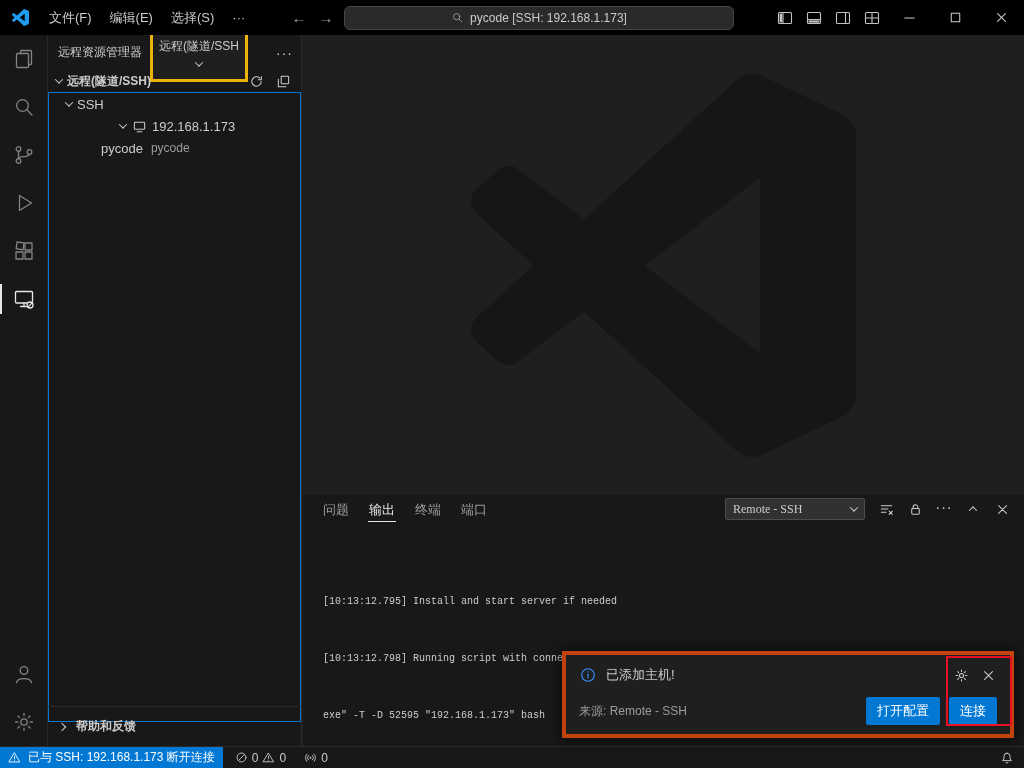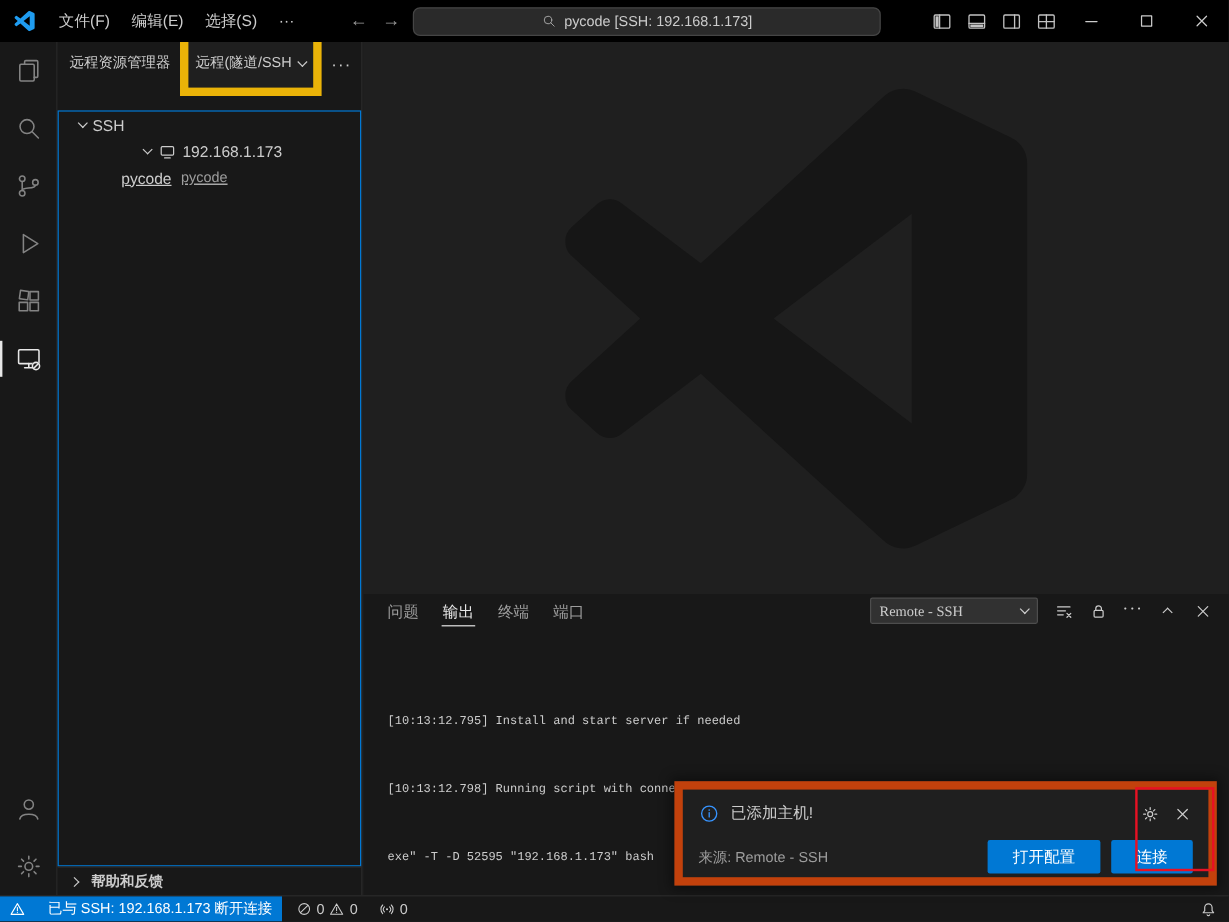--- a/index.html
+++ b/index.html
@@ -38,33 +38,33 @@
   .ab-bottom{margin-top:auto;}
   .ab-item{width:47px;height:48px;display:flex;align-items:center;justify-content:center;color:#838383;position:relative;}
   .ab-item svg{width:24px;height:24px;}
   .ab-item.active{color:#e7e7e7;}
   .ab-item.active::before{content:"";position:absolute;left:0;top:9px;bottom:9px;width:2px;background:#e7e7e7;}
 
   
   .sidebar{position:absolute;left:48px;top:35px;width:254px;bottom:22px;background:#181818;border-right:1px solid #2b2b2b;z-index:4;}
   .sb-header{height:35px;display:flex;align-items:center;padding:0 8px 0 10px;}
   .sb-title{color:#cccccc;font-size:12px;margin-right:8px;white-space:nowrap;}
-  .sb-picker{display:flex;align-items:center;gap:6px;border:7px solid #eab308;background:#1f1f1f;padding:12px 6px;font-size:12px;color:#cccccc;white-space:nowrap;}
+  .sb-picker{display:flex;align-items:center;gap:6px;border:3px solid #eab308;background:#1f1f1f;padding:12px 6px;font-size:12px;color:#cccccc;white-space:nowrap;flex-direction:column;}
   .sb-more{margin-left:auto;color:#cccccc;font-size:14px;letter-spacing:1px;}
   .sb-section{height:22px;display:flex;align-items:center;padding:0 10px 0 3px;color:#cccccc;font-size:12px;font-weight:700;}
   .sb-section .actions{margin-left:auto;display:flex;gap:12px;color:#cccccc;}
   .sb-section .actions svg{width:15px;height:15px;stroke-width:1.1;}
   .tree-wrap{position:absolute;top:57px;left:0;right:0;bottom:24px;border:1px solid var(--accent);}
   .tree-row{height:22px;display:flex;align-items:center;color:#cccccc;font-size:13px;}
   .twisty{width:16px;display:flex;align-items:center;justify-content:center;flex:none;}
   .tree-icon{width:16px;height:16px;margin-right:5px;display:flex;align-items:center;justify-content:center;flex:none;}
   .tree-icon svg{width:15px;height:15px;stroke-width:1.1;}
   .tree-label{white-space:nowrap;}
   .tree-desc{color:#9d9d9d;font-size:12px;margin-left:8px;white-space:nowrap;}
-  .sb-footer{position:absolute;left:0;right:0;bottom:0;height:24px;display:flex;align-items:center;gap:6px;padding:0 6px;border-top:1px solid #2b2b2b;font-size:12px;font-weight:700;color:#cccccc;}
+  .sb-footer{position:absolute;left:0;right:0;bottom:0;height:40px;display:flex;align-items:center;gap:6px;padding:0 6px;border-top:1px solid #2b2b2b;font-size:12px;font-weight:700;color:#cccccc;}
 
   .chev{display:inline-block;width:6px;height:6px;border-right:1.4px solid currentColor;border-bottom:1.4px solid currentColor;border-left:none;border-top:none;}
   .chev.down{transform:rotate(45deg) translate(-1px,-1px);}
   .chev.right{transform:rotate(-45deg);}
   .chev.up{transform:rotate(-135deg) translate(-1px,-1px);}
 
   
   .editor{position:absolute;left:303px;top:35px;right:0;height:460px;background:#1f1f1f;display:flex;align-items:center;justify-content:center;overflow:hidden;}
   .watermark svg{width:385px;height:385px;stroke:none;}
 
@@ -76,35 +76,35 @@
   .ptab.active::after{content:"";position:absolute;left:9px;right:9px;bottom:1px;height:1px;background:#e7e7e7;}
   .panel-actions{margin-left:auto;display:flex;align-items:center;gap:13px;color:#cccccc;}
   .channel-select{width:140px;height:22px;background:#313131;border:1px solid #4d4d4d;border-radius:2px;display:flex;align-items:center;justify-content:space-between;padding:0 7px;font-size:12px;color:#cccccc;}
   .pa-icon{width:16px;height:16px;display:flex;align-items:center;justify-content:center;color:#cccccc;}
   .pa-icon svg{width:15px;height:15px;stroke-width:1.1;}
   .pa-more{font-size:14px;letter-spacing:1px;}
   .output{position:absolute;top:28px;left:0;right:0;bottom:0;overflow:hidden;padding-left:20px;font-family:Liberation Mono, monospace;font-size:10px;line-height:19px;color:#cccccc;white-space:pre;}
   .output-inner{margin-top:-7px;}
 
   
-  .notification{position:absolute;right:10px;bottom:30px;width:452px;height:87px;background:#1f1f1f;border:7px solid #c2410c;box-shadow:0 0 10px 3px rgba(0,0,0,.45);z-index:8;}
+  .notification{position:absolute;right:10px;bottom:30px;width:452px;height:87px;background:#1f1f1f;border:4px solid #c2410c;box-shadow:0 0 10px 3px rgba(0,0,0,.45);z-index:8;}
   .notif-row1{display:flex;align-items:center;gap:9px;padding:11px 13px 3px 13px;}
   .notif-row1 .info svg{width:16px;height:16px;stroke:var(--info_blue);}
   .notif-title{font-size:13px;color:#cccccc;flex:1;white-space:nowrap;}
   .notif-icon{width:18px;height:18px;display:flex;align-items:center;justify-content:center;color:#cccccc;}
   .notif-icon svg{width:15px;height:15px;stroke-width:1.1;}
   .notif-row2{display:flex;align-items:center;padding:10px 13px 0 13px;}
   .notif-source{color:#9d9d9d;font-size:12px;white-space:nowrap;}
-  .notif-btn{margin-left:9px;background:var(--accent);color:#ffffff;border:none;padding:5px 21px;font-size:13px;font-family:inherit;border-radius:2px;white-space:nowrap;}
+  .notif-btn{margin-left:9px;background:var(--accent);color:#ffffff;border:none;padding:5px 11px;font-size:13px;font-family:inherit;border-radius:2px;white-space:nowrap;}
   .notif-btn.first{margin-left:auto;}
   .annotation-rect{position:absolute;left:946px;top:656px;width:66px;height:70px;border:2px solid var(--annotation_red);z-index:9;pointer-events:none;}
 
   
   .statusbar{position:absolute;left:0;right:0;bottom:0;height:22px;background:#181818;border-top:1px solid #2b2b2b;display:flex;align-items:stretch;font-size:12px;color:#cccccc;z-index:6;}
-  .sb-remote{background:var(--accent);color:#ffffff;display:flex;align-items:center;gap:19px;padding:0 8px;white-space:nowrap;}
+  .sb-remote{background:var(--accent);color:#ffffff;display:flex;align-items:center;gap:7px;padding:0 8px;white-space:nowrap;}
   .sb-remote svg{width:13px;height:13px;stroke-width:1.1;}
   .sb-cluster{display:flex;align-items:center;gap:4px;padding:0 6px;margin-left:6px;white-space:nowrap;}
   .sb-cluster svg{width:13px;height:13px;stroke-width:1.1;}
   .sb-spacer{flex:1;}
   .sb-bell{display:flex;align-items:center;padding:0 10px;}
   .sb-bell svg{width:14px;height:14px;stroke-width:1.1;}
 </style>
 </head>
 <body>
 
@@ -239,41 +239,61 @@
 <div class="sidebar">
   <div class="sb-header">
     <span class="sb-title">远程资源管理器</span>
     <span class="sb-picker">
       <span>远程(隧道/SSH</span>
       <span class="chev down"></span>
     </span>
     <span class="sb-more">···</span>
   </div>
 
+  <div class="sb-section">
+    <span class="twisty">
+        <span class="chev down"></span>
+      </span>
+    <span>远程(隧道/SSH)</span>
+    <span class="actions">
+      <span>
+        <svg viewBox="0 0 16 16">
+            <path d="M13 8a5 5 0 1 1-1.5-3.6"></path>
+            <path d="M13.2 2.8v3.3H9.9"></path>
+          </svg>
+      </span>
+      <span>
+        <svg viewBox="0 0 16 16">
+            <rect x="5.5" y="2.5" width="8" height="8" rx="1"></rect>
+            <path d="M10.5 13.5h-8v-8"></path>
+          </svg>
+      </span>
+    </span>
+  </div>
 
   <div class="tree-wrap">
     <div class="tree-row" style="padding-left:12px;">
       <span class="twisty">
           <span class="chev down"></span>
         </span>
       <span class="tree-label">SSH</span>
     </div>
     <div class="tree-row" style="padding-left:24px;margin-left:42px;">
       <span class="twisty">
           <span class="chev down"></span>
         </span>
       <span class="tree-icon">
         <svg viewBox="0 0 16 16">
             <rect x="2.5" y="3.5" width="11" height="7.5" rx="1"></rect>
             <path d="M5.5 13.5h5"></path>
           </svg>
       </span>
       <span class="tree-label">192.168.1.173</span>
     </div>
-    <div class="tree-row" style="padding-left:52px;text-decoration:underline;">
+    <div class="tree-row" style="padding-left:52px;">
       <span class="tree-label">pycode</span>
       <span class="tree-desc">pycode</span>
     </div>
   </div>
 
   <div class="sb-footer">
     <span class="twisty">
         <span class="chev right"></span>
       </span>
     <span>帮助和反馈</span>

